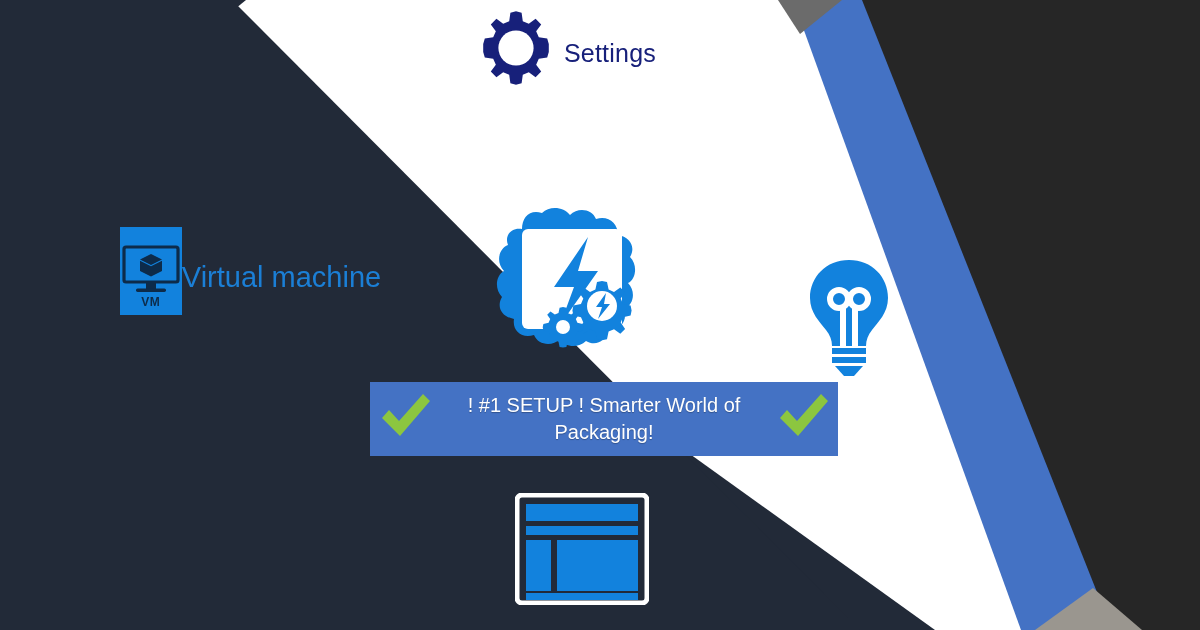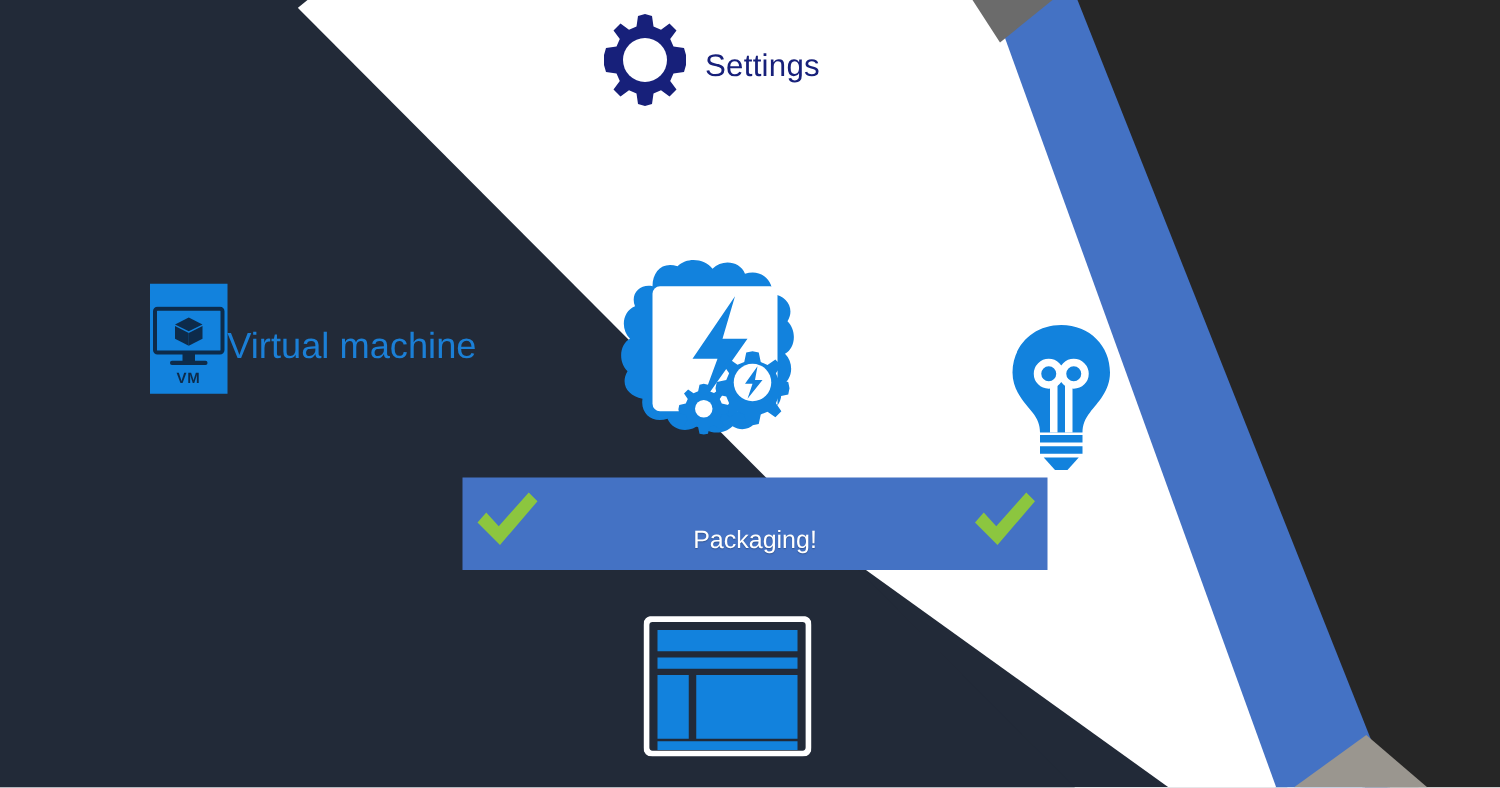--- a/index.html
+++ b/index.html
@@ -291,21 +291,21 @@
       </svg>
     </div>
   </div>
 
   <div id="banner">
     <span class="check">
       <svg width="58" height="58" viewBox="0 0 58 58" xmlns="http://www.w3.org/2000/svg">
         <polygon points="6,30 13,22 23,33 47,6 54,13 24,48" fill="#8cc63f"></polygon>
       </svg>
     </span>
-    <span class="banner-text"><br><span>Packaging!</span></span>
+    <span class="banner-text"><span>! #1 SETUP ! Smarter World of</span><br><span>Packaging!</span></span>
     <span class="check">
       <svg width="58" height="58" viewBox="0 0 58 58" xmlns="http://www.w3.org/2000/svg">
         <polygon points="6,30 13,22 23,33 47,6 54,13 24,48" fill="#8cc63f"></polygon>
       </svg>
     </span>
   </div>
 
 </div>
 
 </body></html>

